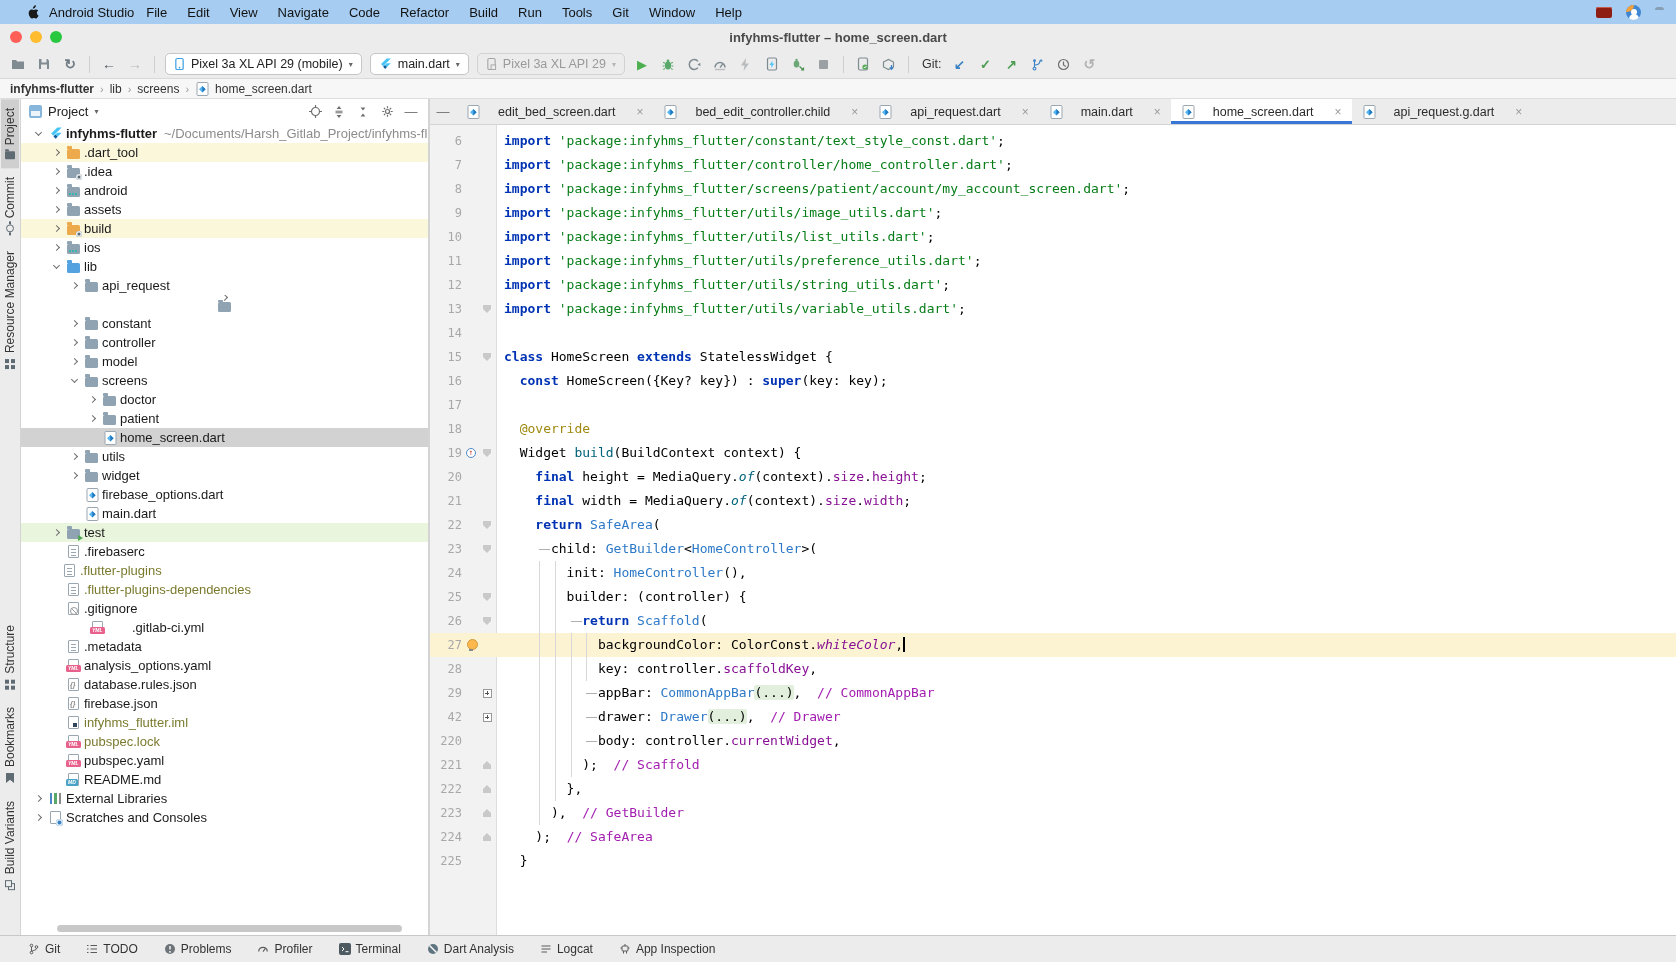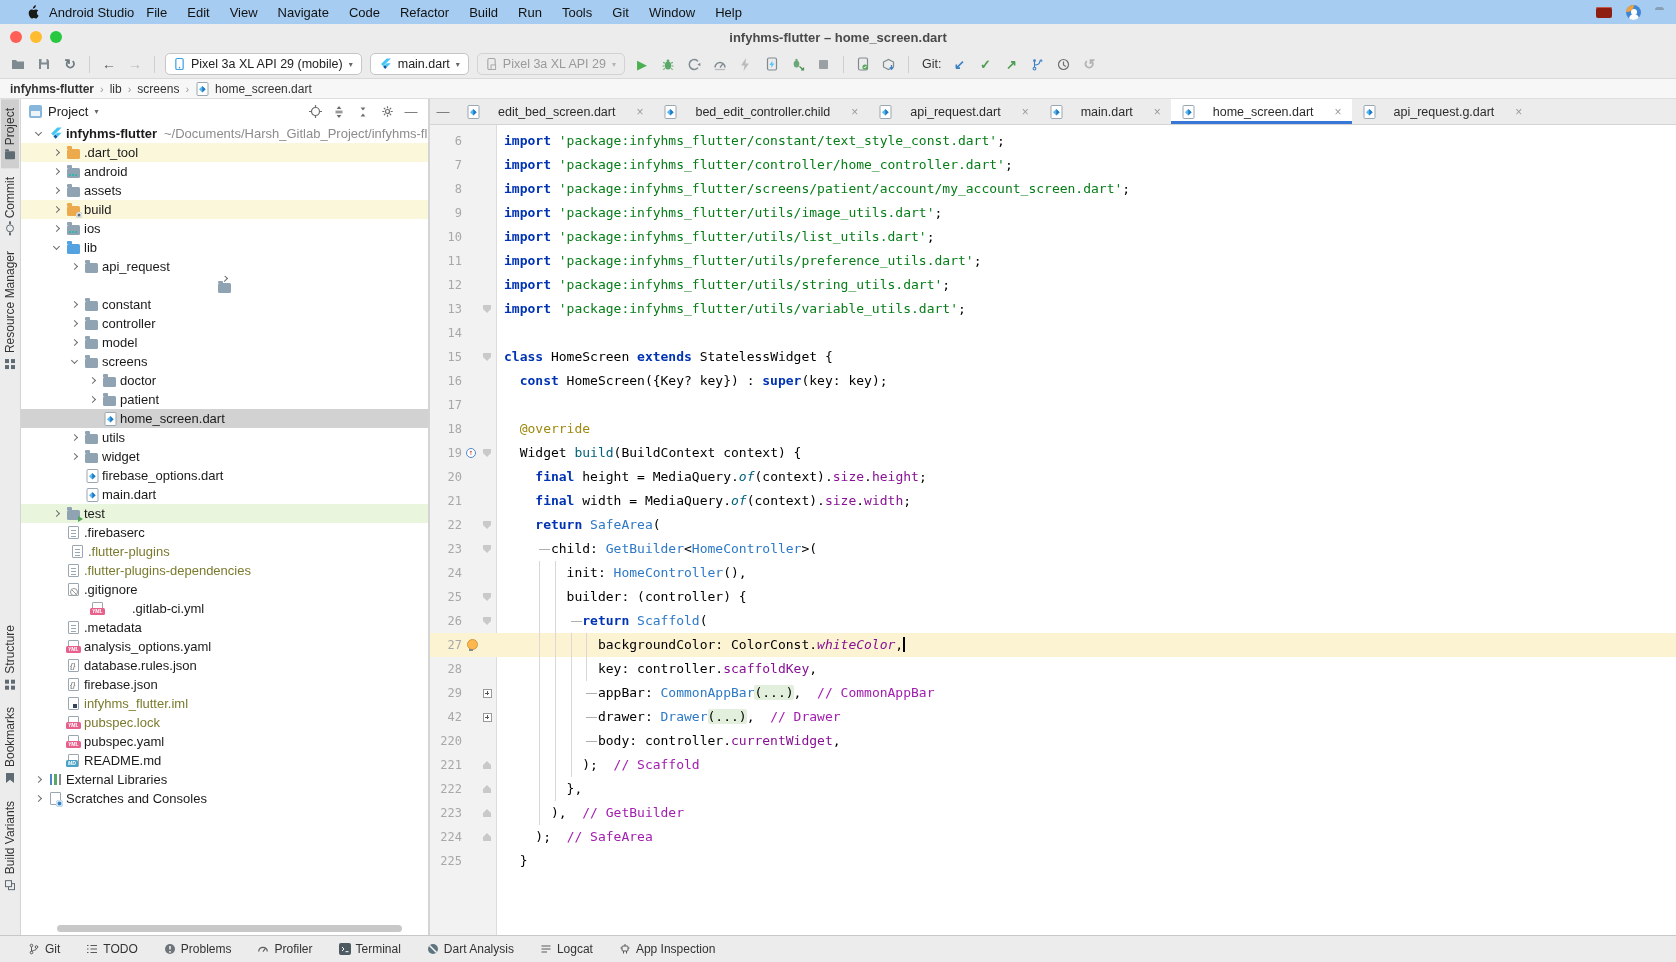--- a/index.html
+++ b/index.html
@@ -474,20 +474,31 @@
             </span>
           </span>
           <span class="lbl">.dart_tool</span>
         </div>
         <div class="trow" style="padding-left: 28px;">
           <span class="chevbox">
             <span class="chev"></span>
           </span>
           <span class="icobox">
             <span class="ic">
+              <i class="fbody f-gear"></i>
+            </span>
+          </span>
+          <span class="lbl">.idea</span>
+        </div>
+        <div class="trow" style="padding-left: 28px;">
+          <span class="chevbox">
+            <span class="chev"></span>
+          </span>
+          <span class="icobox">
+            <span class="ic">
               <i class="fbody f-dots"></i>
             </span>
           </span>
           <span class="lbl">android</span>
         </div>
         <div class="trow" style="padding-left: 28px;">
           <span class="chevbox">
             <span class="chev"></span>
           </span>
           <span class="icobox">
@@ -692,21 +703,21 @@
         </div>
         <div class="trow" style="padding-left: 28px;">
           <span class="chevbox"></span>
           <span class="icobox">
             <span class="ic">
               <i class="pbody p-lines"></i>
             </span>
           </span>
           <span class="lbl">.firebaserc</span>
         </div>
-        <div class="trow" style="padding-left: 32px;">
+        <div class="trow" style="padding-left: 24px;">
           <span class="chevbox"></span>
           <span class="icobox">
             <span class="ic">
               <i class="pbody p-lines"></i>
             </span>
           </span>
           <span class="lbl olive">.flutter-plugins</span>
         </div>
         <div class="trow" style="padding-left: 28px;">
           <span class="chevbox"></span>

